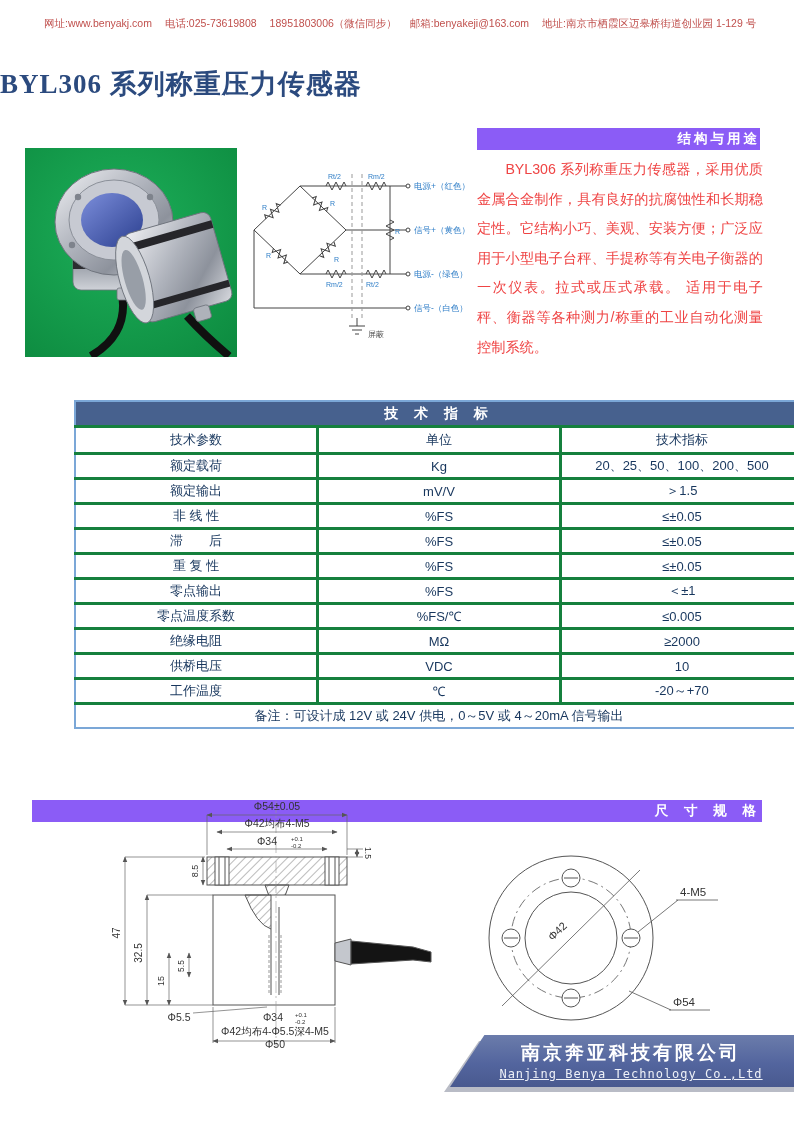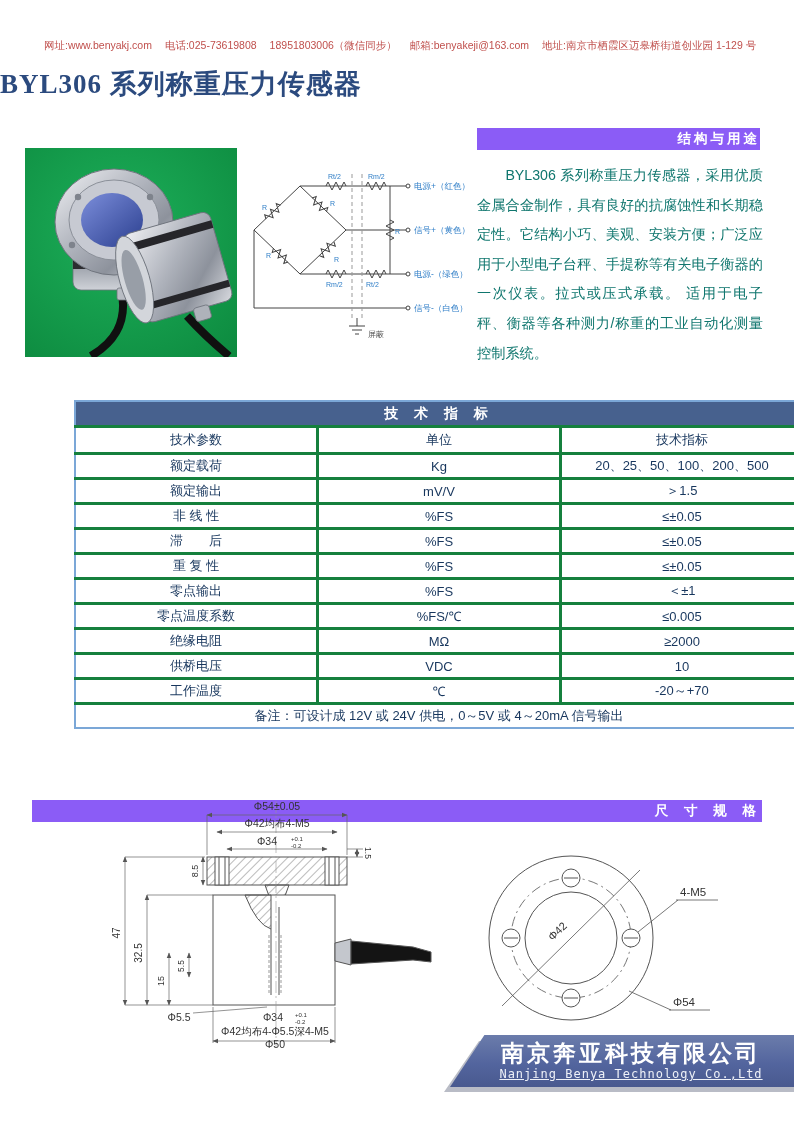--- a/index.html
+++ b/index.html
@@ -1,40 +1,40 @@
 <!DOCTYPE html>
 <html><head>
 <meta charset="utf-8">
 <style>
   html,body{margin:0;padding:0;background:#888;}
   .page{position:relative;width:794px;height:1123px;background:#ffffff;margin:0 auto;
         font-family:"Liberation Sans",sans-serif;overflow:hidden;}
 
   
   .contact{position:absolute;top:17px;left:44px;right:10px;display:flex;gap:13px;
-           font-size:10.5px;color:#c0504d;white-space:nowrap;margin-top:22px;}
+           font-size:10.5px;color:#c0504d;white-space:nowrap;}
 
   
   .title{position:absolute;top:66px;left:0;width:100%;text-align:left;
          font-family:"Liberation Serif",serif;font-weight:bold;font-size:27px;
          color:#2b4a7e;letter-spacing:1px;}
 
   
   .photo{position:absolute;left:25px;top:148px;width:212px;height:209px;}
 
   
   .circuit{position:absolute;left:238px;top:148px;width:234px;height:198px;}
 
   
   .band{background:#8b5cf6;color:#fff;font-weight:bold;text-align:right;
         letter-spacing:3px;}
   .band.structure{position:absolute;left:477px;top:128px;width:283px;height:22px;
         line-height:22px;font-size:13.5px;}
   .usage{position:absolute;left:477px;top:155px;width:286px;font-size:14.2px;
-         color:#0f766e;line-height:29.6px;text-align:justify;margin-top:6px;}
+         color:#ef4444;line-height:29.6px;text-align:justify;}
   .usage p{margin:0;text-indent:2em;}
 
   
   .spec{position:absolute;left:32px;top:400px;width:730px;border-collapse:collapse;
         table-layout:fixed;font-size:13px;color:#17365d;margin-left:42px;}
   .spec th.caption{background:#47618e;color:#fff;font-size:14px;font-weight:bold;
         letter-spacing:6px;height:21px;border:2px solid #7ba7d7;border-bottom:1px solid #7ba7d7;}
   .spec td{border:3px solid #15803d;height:22px;text-align:center;padding:0 4px;
         overflow:hidden;white-space:nowrap;}
   .spec tr.head td{height:24px;}
@@ -51,21 +51,21 @@
   .top-view{position:absolute;left:468px;top:838px;width:265px;height:200px;}
 
   
   .banner-shadow{position:absolute;left:444px;top:1041px;width:350px;height:51px;
         background:#b9bcc6;clip-path:polygon(10% 0,100% 0,100% 100%,0 100%);}
   .banner{position:absolute;left:450px;top:1035px;width:344px;height:52px;
         background:linear-gradient(180deg,#6b7cab 0%,#53659e 55%,#49598f 100%);
         clip-path:polygon(10% 0,100% 0,100% 100%,0 100%);
         display:flex;flex-direction:column;justify-content:center;align-items:center;
         padding-left:18px;box-sizing:border-box;}
-  .banner .cn{color:#fff;font-size:23px;font-weight:bold;letter-spacing:3px;line-height:26px;}
+  .banner .cn{color:#fff;font-size:19px;font-weight:bold;letter-spacing:3px;line-height:26px;}
   .banner .en{color:#eef1f8;font-family:"DejaVu Sans Mono",monospace;font-size:12px;
         letter-spacing:1px;line-height:16px;text-decoration:underline;}
 
   svg text{font-family:"Liberation Sans",sans-serif;}
 </style>
 </head>
 <body>
 
 <div class="page">
 

